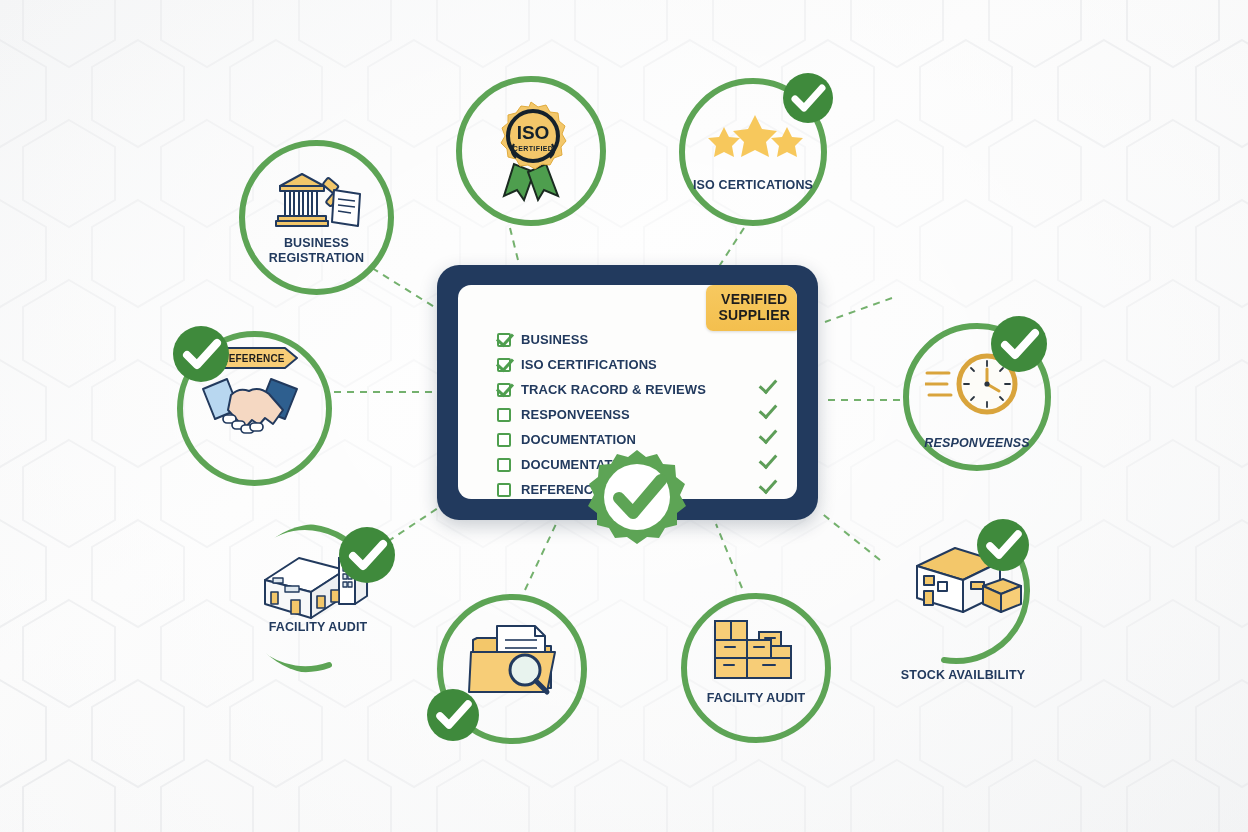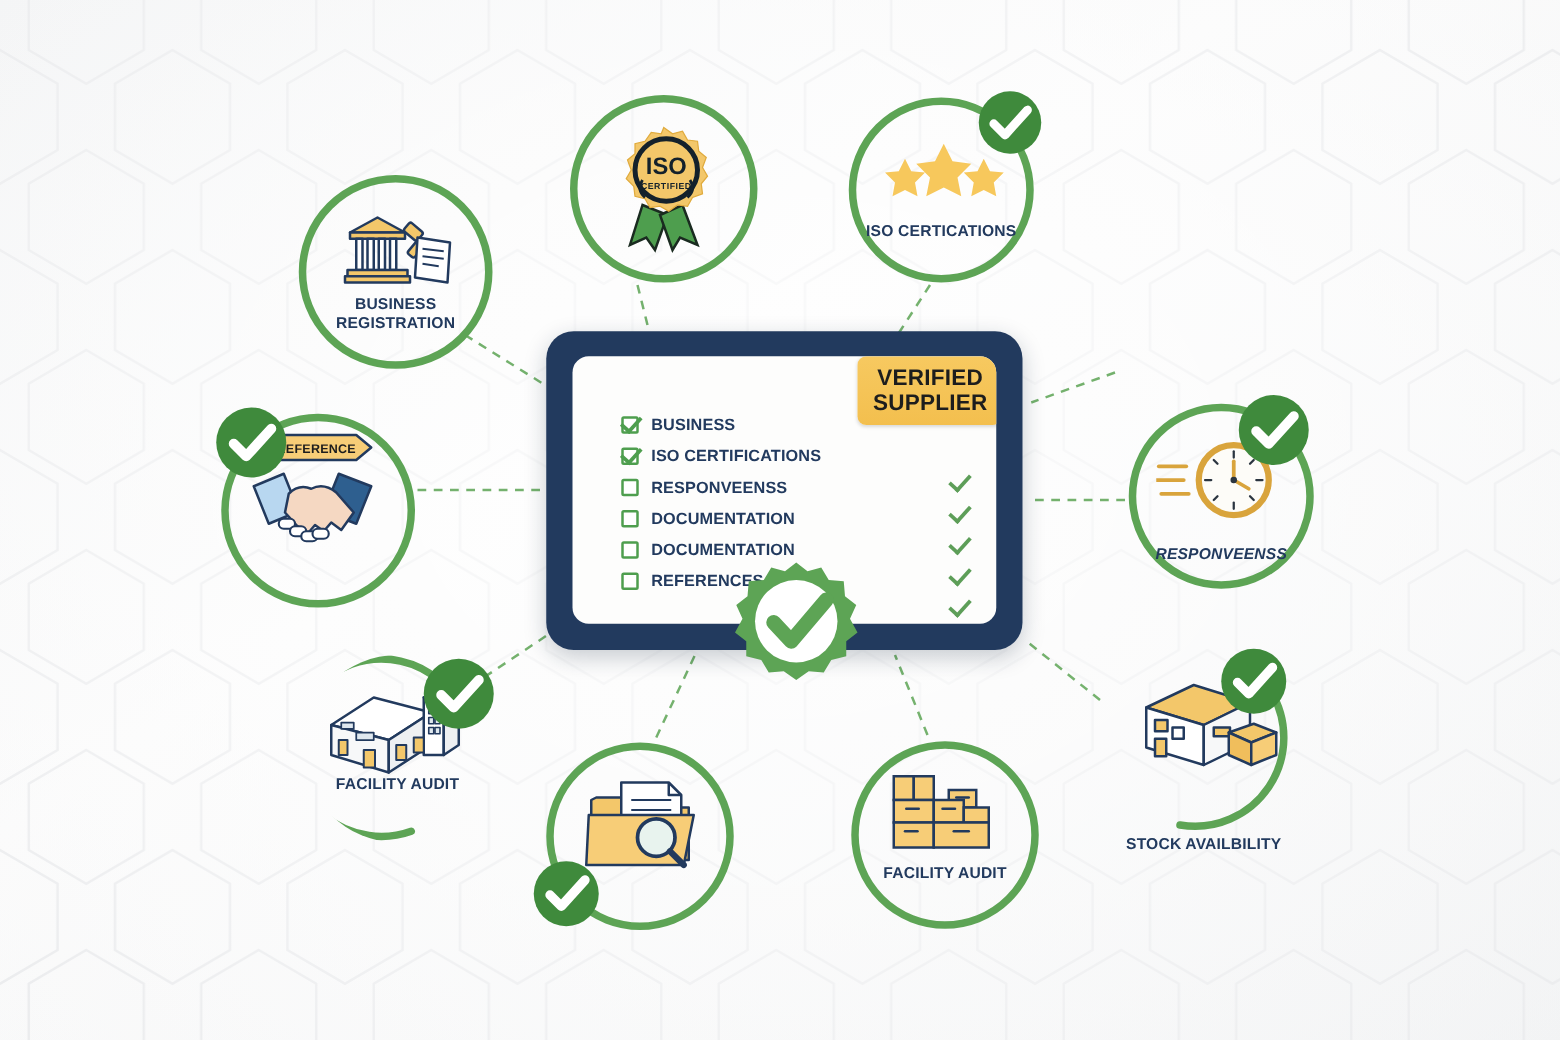--- a/index.html
+++ b/index.html
@@ -106,21 +106,21 @@
   .verified-badge {
     position: absolute;
     right: -4px; top: 0px;
     background: linear-gradient(180deg, #f7c960 0%, #f3bf4e 100%);
     border-radius: 7px 7px 7px 7px;
     padding: 7px 11px 8px 12px;
     text-align: center;
     box-shadow: 0 1px 3px rgba(0,0,0,0.15);
   }
   .verified-badge div {
-    font-size: 18px;
+    font-size: 14px;
     font-weight: bold;
     color: #1d1d1d;
     line-height: 1.12;
     letter-spacing: 0.2px;
   }
   
   .seal {
     position: absolute;
     left: 583px; top: 448px;
     width: 108px; height: 108px;
@@ -424,20 +424,24 @@
       <div class="checklist">
         <div class="cl-row">
           <span class="cbox checked"></span>
           <span class="cl-label">BUSINESS</span>
         </div>
         <div class="cl-row">
           <span class="cbox checked"></span>
           <span class="cl-label">ISO CERTIFICATIONS</span>
         </div>
         <div class="cl-row">
+          <span class="cbox checked"></span>
+          <span class="cl-label">TRACK RACORD &amp; REVIEWS</span>
+        </div>
+        <div class="cl-row">
           <span class="cbox"></span>
           <span class="cl-label">RESPONVEENSS</span>
         </div>
         <div class="cl-row">
           <span class="cbox"></span>
           <span class="cl-label">DOCUMENTATION</span>
         </div>
         <div class="cl-row">
           <span class="cbox"></span>
           <span class="cl-label">DOCUMENTATION</span>

